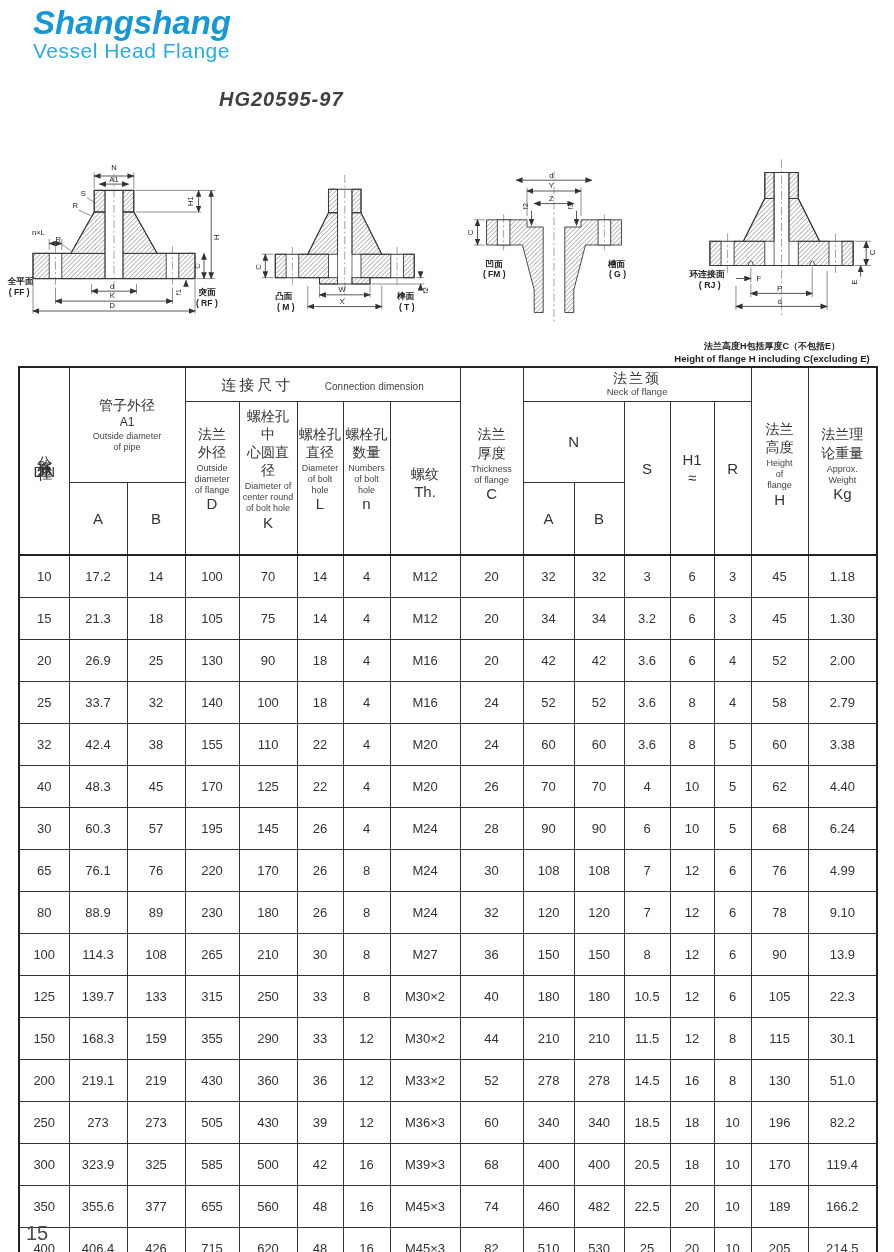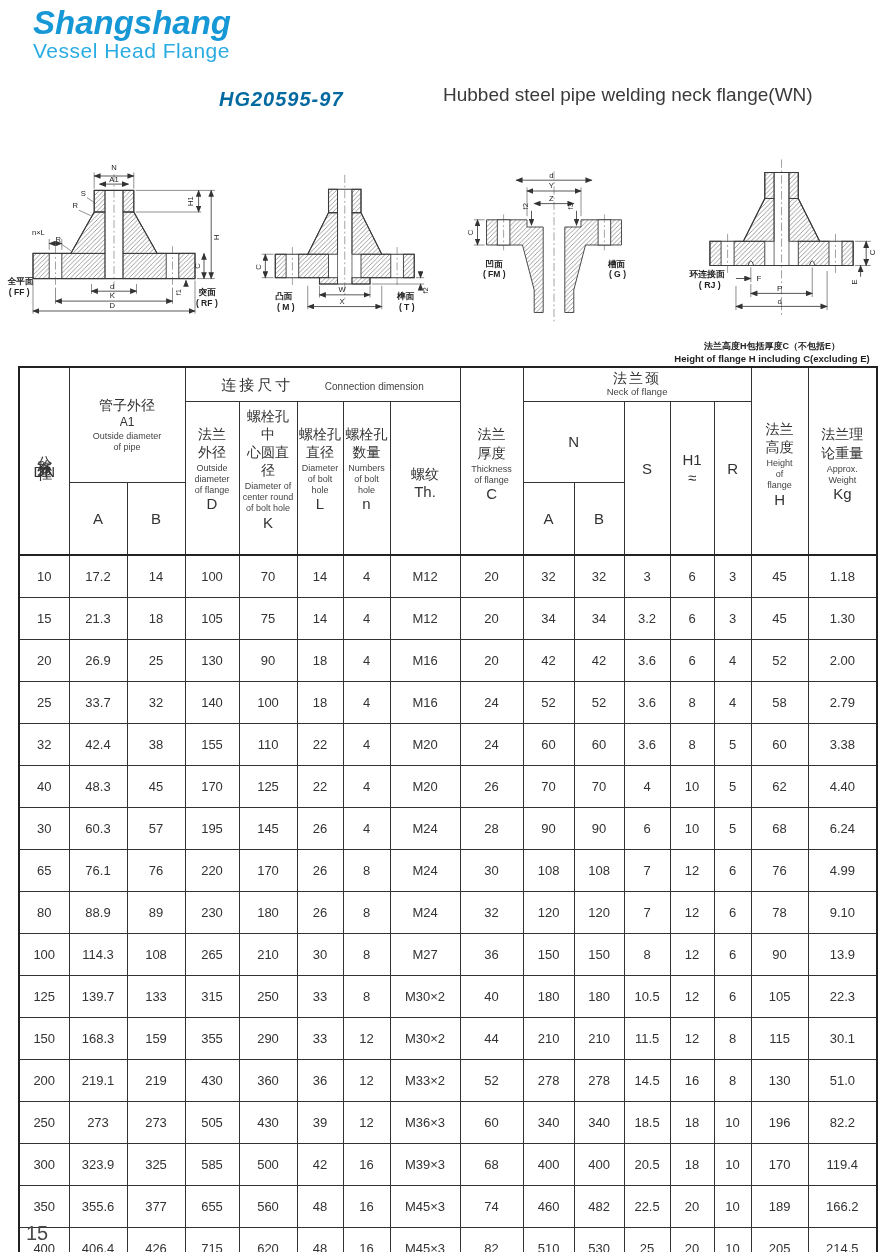--- a/index.html
+++ b/index.html
@@ -6,21 +6,21 @@
   body{
     width:894px;height:1252px;position:relative;overflow:hidden;
     background:#ffffff;font-family:"Liberation Sans", sans-serif;color:#333;
   }
   
   .hdr{position:absolute;left:0;top:4px;width:760px;height:152px;padding-left:34px;}
   .logo{position:absolute;left:33px;top:2px;}
   .logo-1{font-size:33px;font-weight:bold;font-style:italic;color:#1697d6;letter-spacing:0;line-height:1.05;}
   .logo-2{font-size:21px;color:#2aace3;letter-spacing:.5px;margin-top:-2px;}
   .title-main{position:absolute;left:212px;top:28px;font-size:30px;color:#3c3c3c;white-space:nowrap;}
-  .std{position:absolute;left:219px;top:84px;font-size:20px;font-weight:bold;font-style:italic;color:#0369a1;letter-spacing:1px;}
+  .std{position:absolute;left:219px;top:84px;font-size:20px;font-weight:bold;font-style:italic;color:#404040;letter-spacing:1px;}
   .subtitle{position:absolute;left:443px;top:80px;font-size:19px;color:#3a3a3a;white-space:nowrap;}
   
   .diagrams{position:absolute;left:0;top:152px;width:894px;height:214px;}
   .dsvg{position:absolute;}
   .ol{fill:none;stroke:#3a3a3a;stroke-width:1.2;}
   .th1{fill:none;stroke:#3a3a3a;stroke-width:.8;}
   .ht{fill:url(#hatch);stroke:#3a3a3a;stroke-width:1;}
   .wt{fill:#fff;stroke:#3a3a3a;stroke-width:1;}
   .cl{stroke:#555;stroke-width:.6;stroke-dasharray:9 3 2 3;fill:none;}
   .dim{stroke:#333;stroke-width:.9;fill:none;}
@@ -69,21 +69,20 @@
     </marker>
   </defs>
 </svg>
 
 <div class="hdr">
   <div class="logo">
     <div class="logo-1">Shangshang</div>
     <div class="logo-2">Vessel Head Flange</div>
   </div>
   <div class="std">HG20595-97</div>
-  <div class="subtitle">Hubbed steel pipe welding neck flange(WN)</div>
 </div>
 
 <div class="diagrams">
 
   <svg class="dsvg" style="left:6px;top:6px" width="225" viewBox="0 0 250 185">
     <g>
       <rect class="ht" x="30" y="106" width="18" height="28"></rect>
       <rect class="ht" x="62" y="106" width="48" height="28"></rect>
       <polygon class="ht" points="98,60 110,60 110,106 72,106"></polygon>
       <rect class="ht" x="98" y="36" width="12" height="24"></rect>

